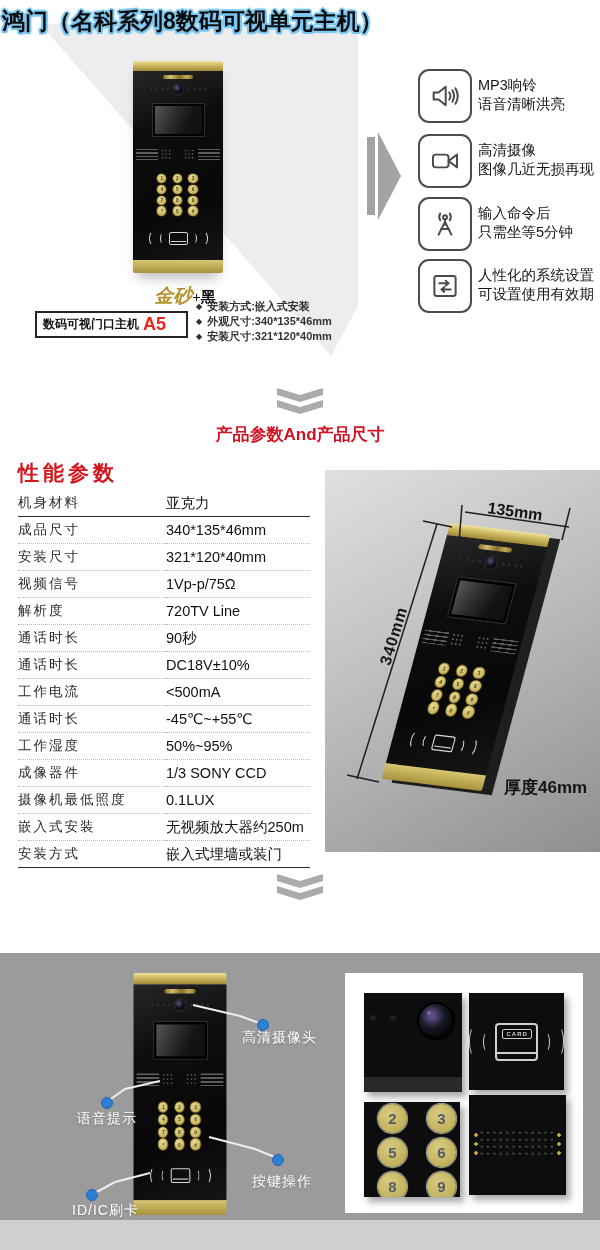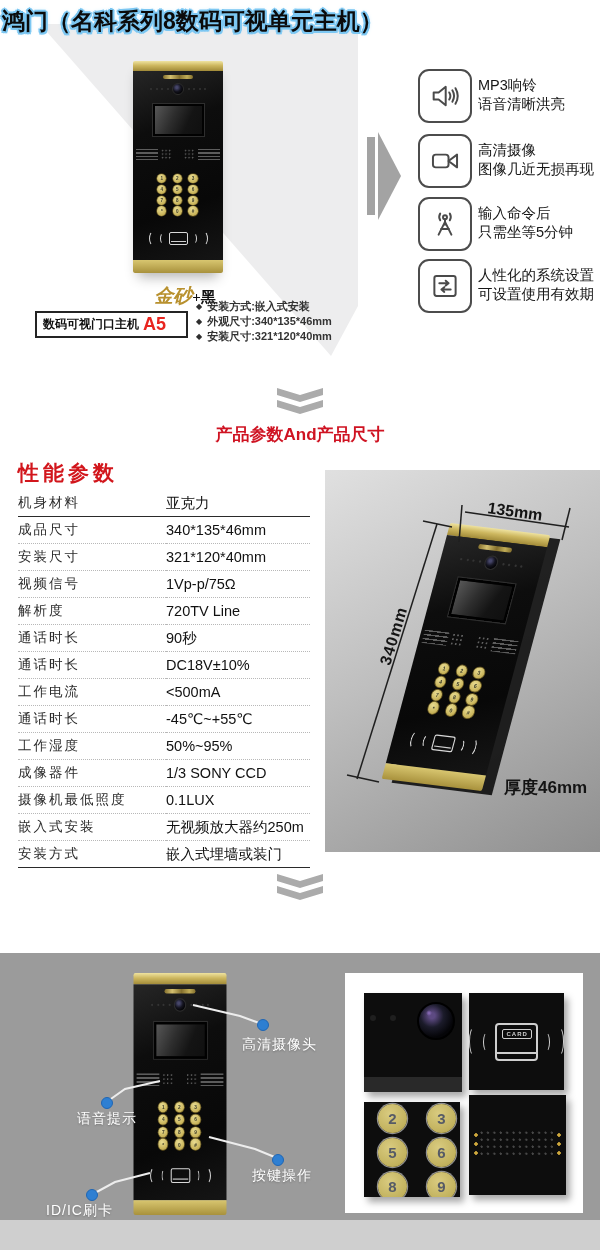--- a/index.html
+++ b/index.html
@@ -467,24 +467,24 @@
     <svg class="callout-svg" width="340" height="297">
       <polyline points="193,52 240,63 262,71"></polyline>
       <circle cx="263" cy="72" r="5.5"></circle>
       <polyline points="160,128 125,136 108,148"></polyline>
       <circle cx="107" cy="150" r="5.5"></circle>
       <polyline points="209,184 255,196 277,205"></polyline>
       <circle cx="278" cy="207" r="5.5"></circle>
       <polyline points="150,220 115,229 93,241"></polyline>
       <circle cx="92" cy="242" r="5.5"></circle>
     </svg>
-    <div class="co-label" style="left:242px;top:83px">高清摄像头</div>
+    <div class="co-label" style="left:242px;top:76px">高清摄像头</div>
     <div class="co-label" style="left:77px;top:157px">语音提示</div>
-    <div class="co-label" style="left:252px;top:214px">按键操作</div>
-    <div class="co-label" style="left:46px;top:249px">ID/IC刷卡</div>
+    <div class="co-label" style="left:252px;top:220px">按键操作</div>
+    <div class="co-label" style="left:72px;top:249px">ID/IC刷卡</div>
 
     <div class="abs panel">
       <div class="sq sq-camera">
         <span class="cdot d1"></span>
         <span class="cdot d2"></span>
         <div class="lens"></div>
         <div class="strip"></div>
       </div>
       <div class="sq sq-card">
         <i class="arc bl1"></i>

